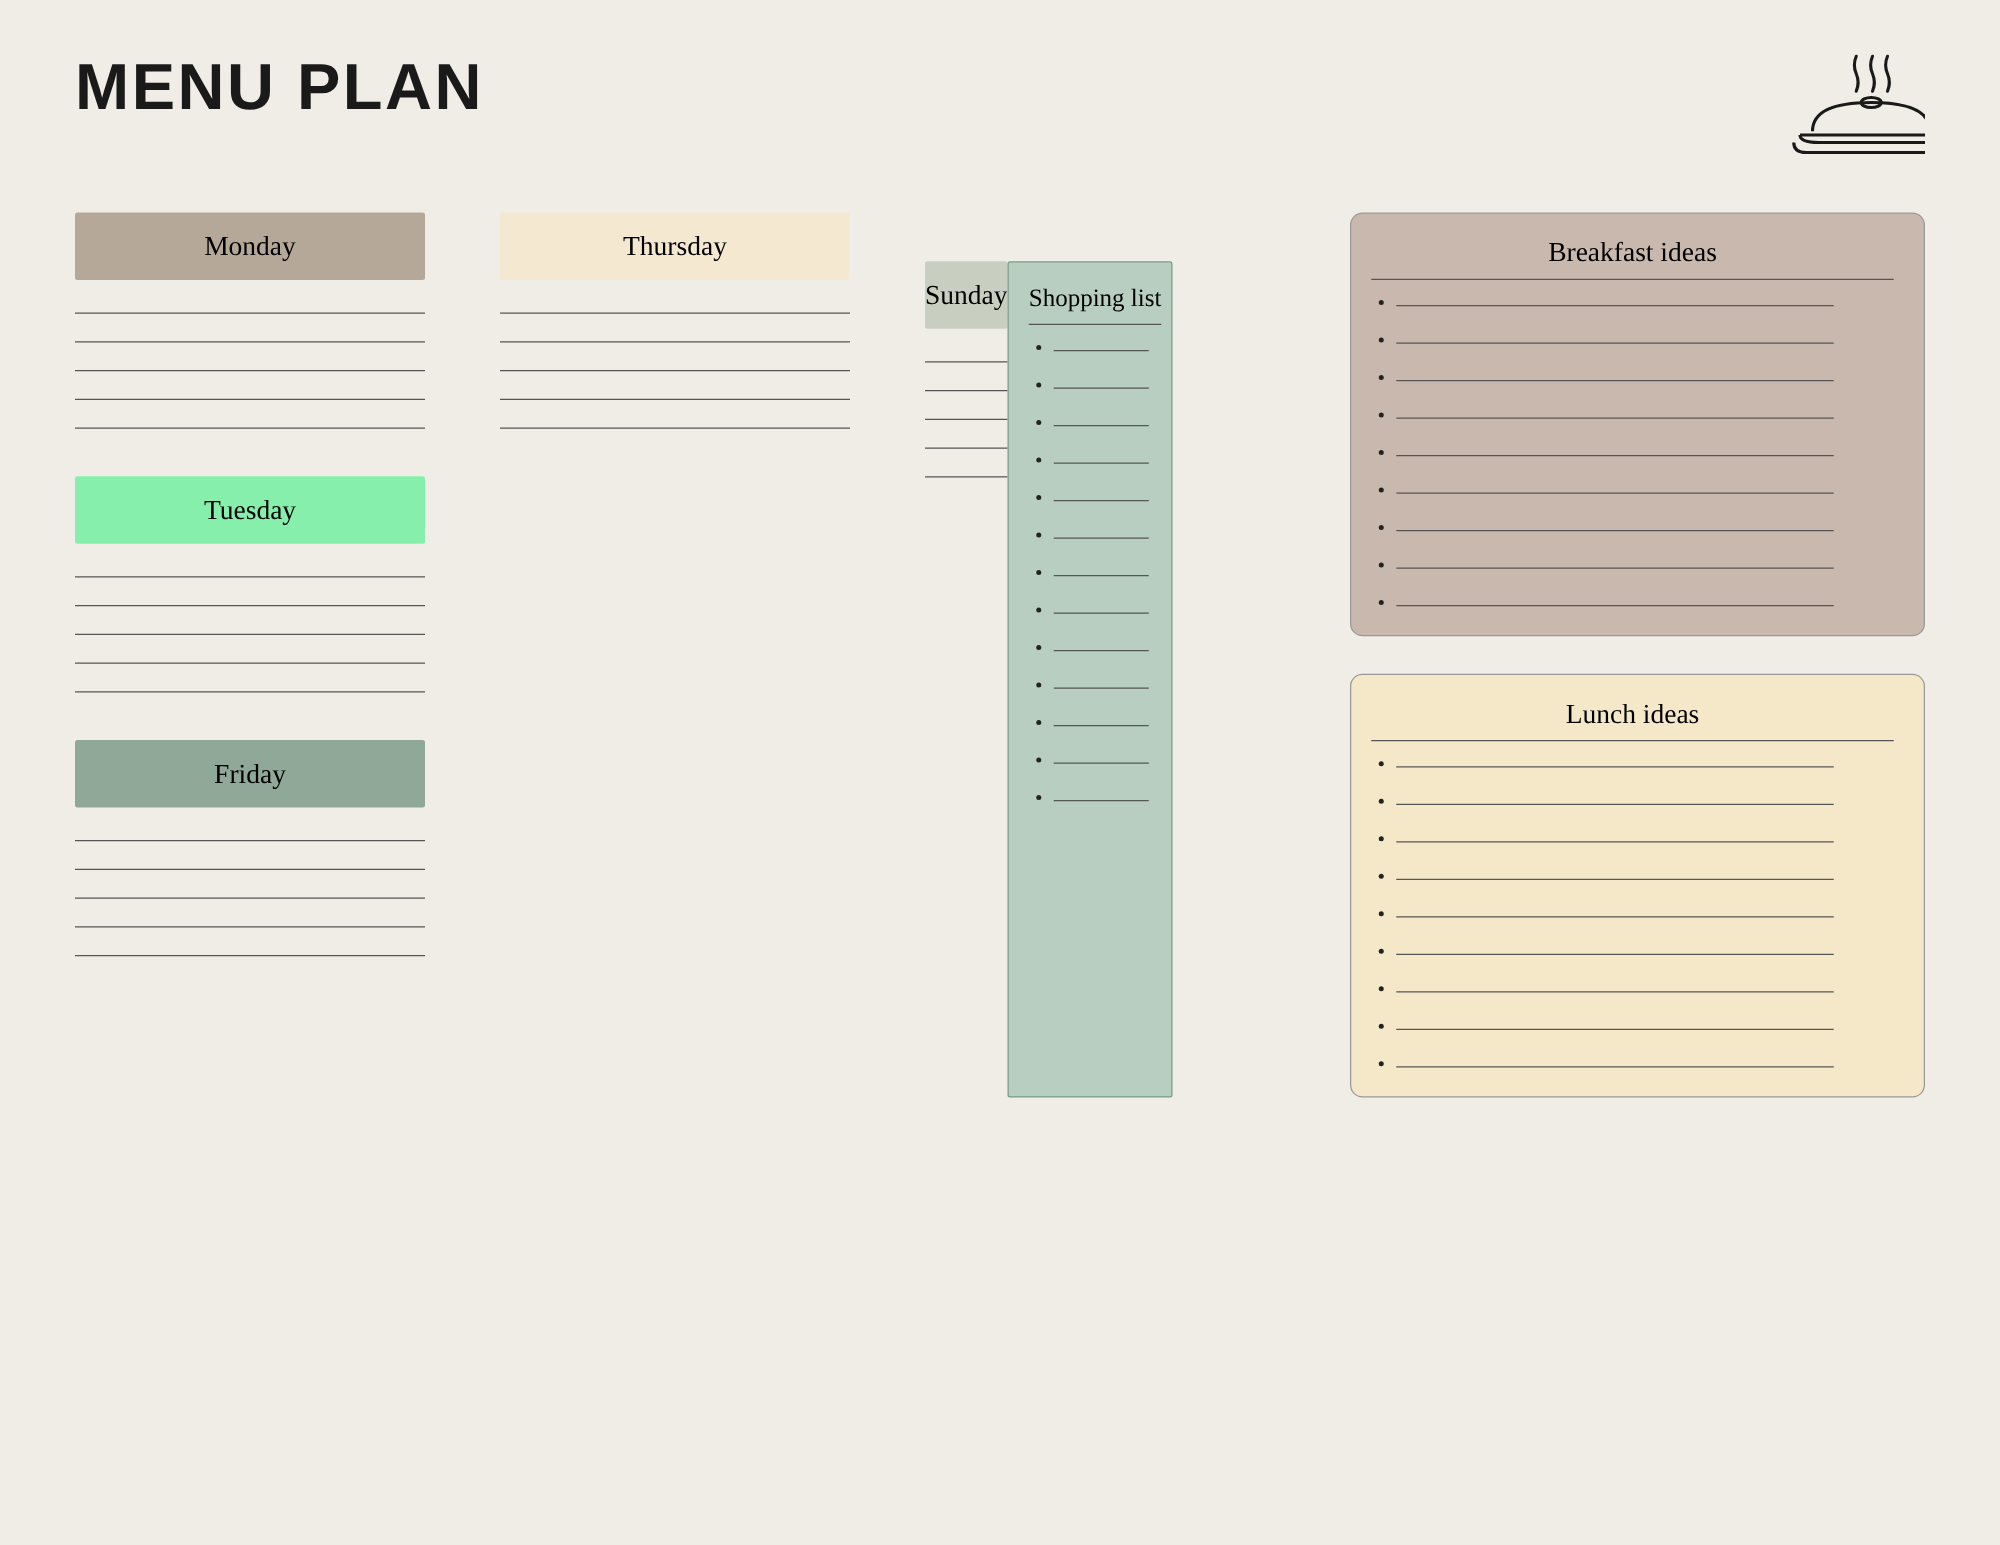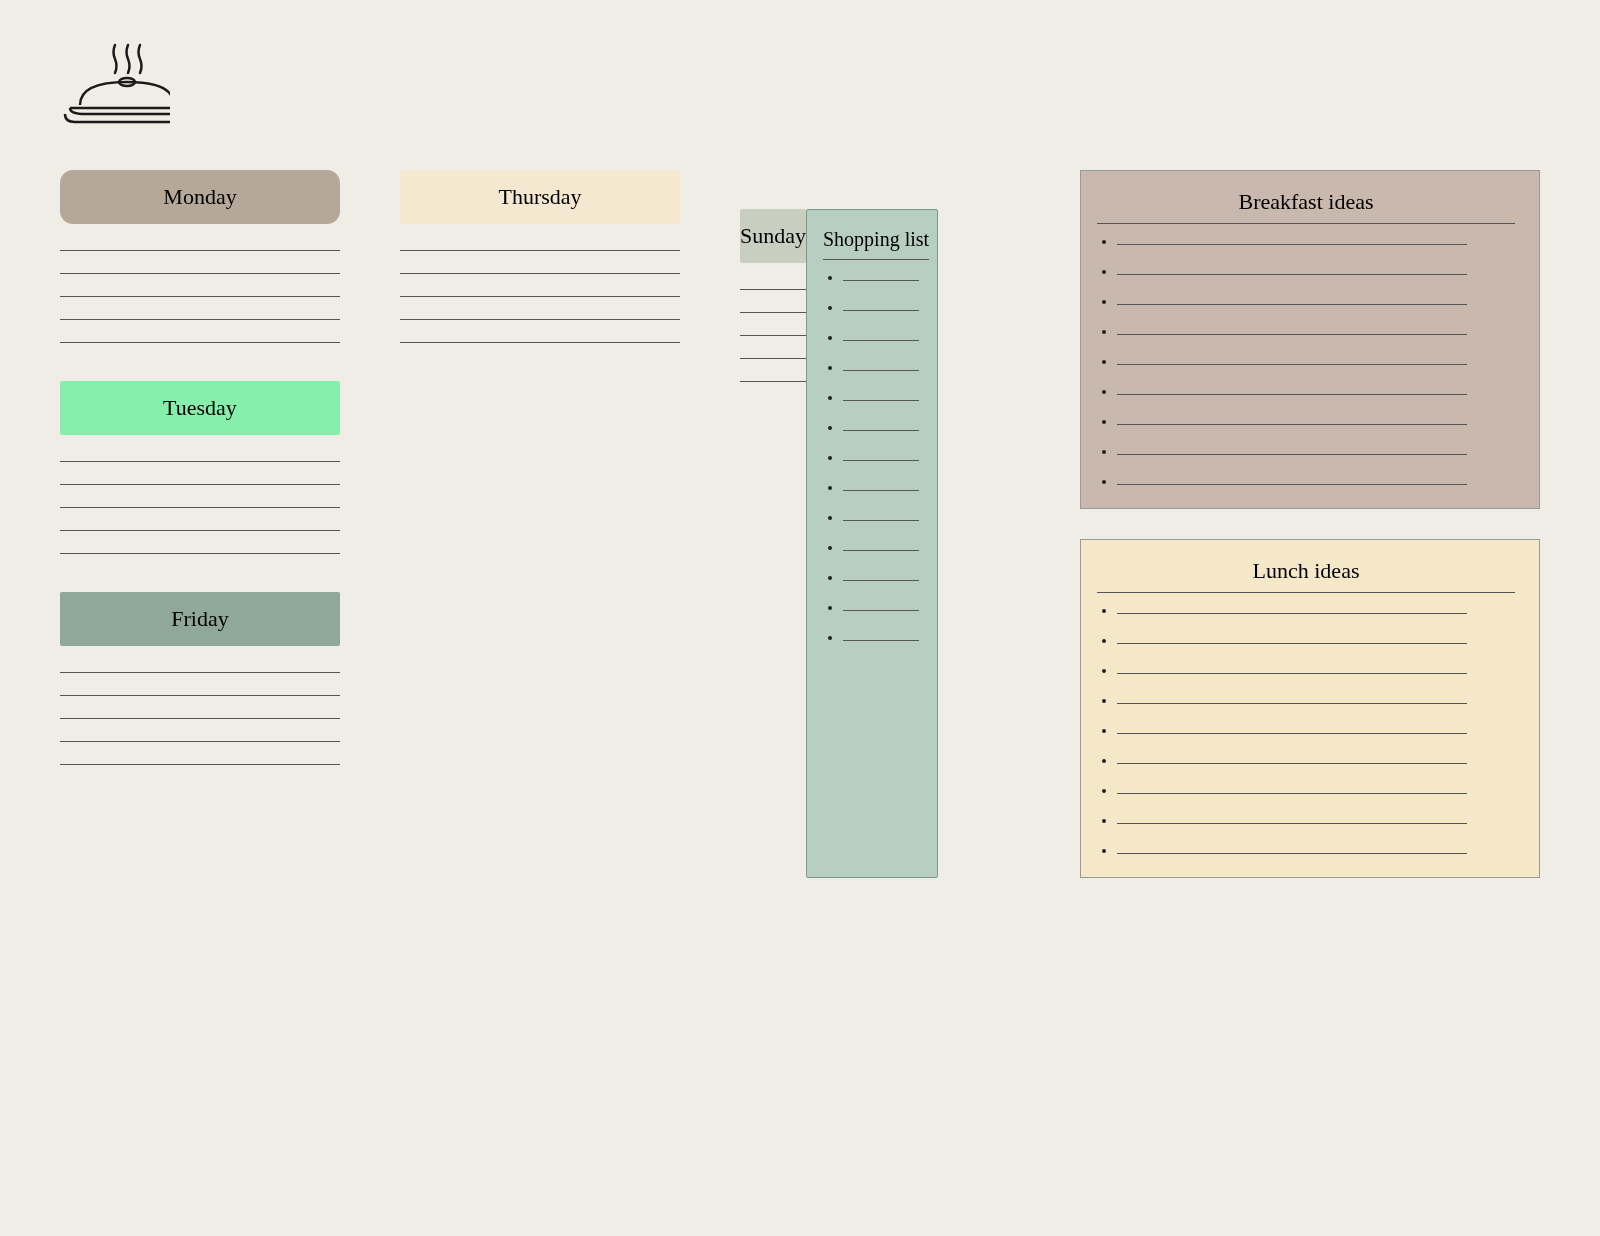--- a/index.html
+++ b/index.html
@@ -60,21 +60,21 @@
       padding: 8px 0;
     }
 
     .day-line {
       border-bottom: 1.5px solid #555;
       height: 1px;
       width: 100%;
     }
 
     
-    .monday-bg { background-color: #b5a898; border-radius: 13px; }
+    .monday-bg { background-color: #b5a898; }
     .tuesday-bg { background-color: #86efac; }
     .wednesday-bg { background-color: #8fa898; }
     .thursday-bg { background-color: #f5e8d0; }
     .friday-bg { background-color: #c2c9b8; }
     .saturday-bg { background-color: #f5e8d0; }
     .sunday-bg { background-color: #c9cfc0; }
 
     
     .right-col {
       display: flex;
@@ -118,21 +118,21 @@
       display: block;
       border-bottom: 1.5px solid #555;
       margin-top: 10px;
       width: 88%;
     }
 
     
     .ideas-box {
       border: 1.5px solid #999;
       padding: 18px 24px 18px 16px;
-      border-radius: 0;
+      border-radius: 10px;
     }
 
     .breakfast-box { background-color: #c9b8ae; }
     .lunch-box { background-color: #f5e8c8; }
 
     .ideas-title {
       text-align: center;
       font-size: 22px;
       font-weight: 500;
       border-bottom: 1.5px solid #555;
@@ -165,20 +165,21 @@
     }
 
     .day-section:last-child {
       margin-bottom: 0;
     }
   </style>
 </head>
 <body>
 
 <div class="header">
+  <h1 class="title">MENU PLAN</h1>
   <svg class="logo-icon" viewBox="0 0 110 90" fill="none" xmlns="http://www.w3.org/2000/svg">
 
     <path d="M55 5 Q52 12 55 19 Q58 26 55 33" stroke="#1a1a1a" stroke-width="2.5" fill="none" stroke-linecap="round"></path>
     <path d="M68 5 Q65 12 68 19 Q71 26 68 33" stroke="#1a1a1a" stroke-width="2.5" fill="none" stroke-linecap="round"></path>
     <path d="M80 5 Q77 12 80 19 Q83 26 80 33" stroke="#1a1a1a" stroke-width="2.5" fill="none" stroke-linecap="round"></path>
 
     <path d="M20 65 Q20 42 67 42 Q114 42 114 65" stroke="#1a1a1a" stroke-width="2.5" fill="none"></path>
 
     <ellipse cx="67" cy="42" rx="8" ry="4" stroke="#1a1a1a" stroke-width="2.5" fill="none"></ellipse>
 

